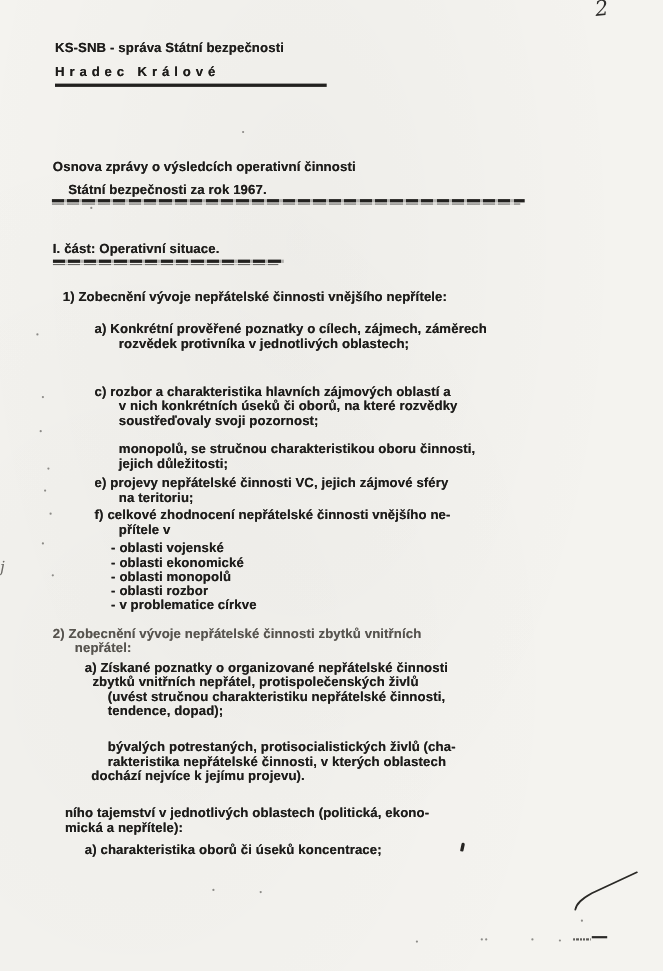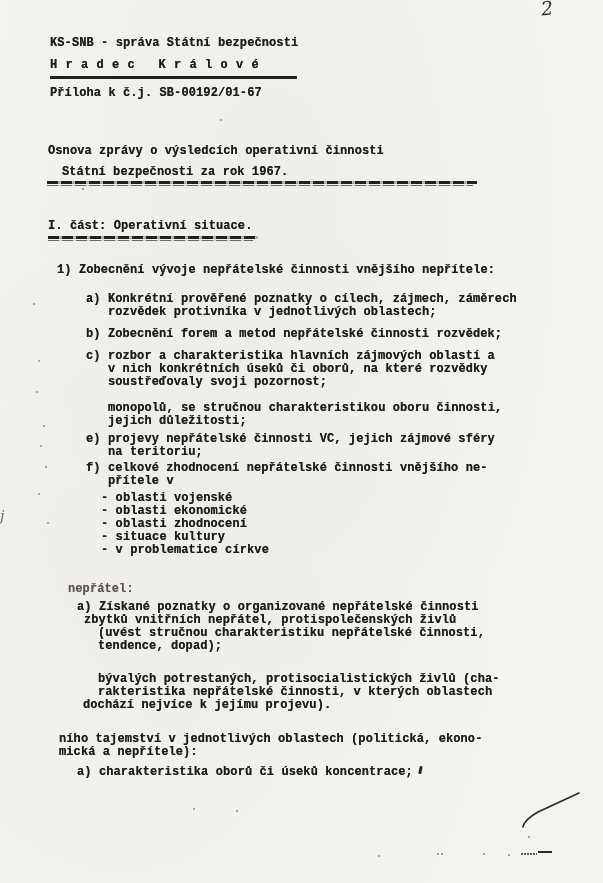--- a/index.html
+++ b/index.html
@@ -9,21 +9,21 @@
     background:
       radial-gradient(ellipse at 45% 25%, rgba(0,0,0,0.025), transparent 65%),
       radial-gradient(ellipse at 20% 70%, rgba(0,0,0,0.02), transparent 60%),
       #f4f3ef;
     overflow:hidden;
     font-family:"DejaVu Sans Mono", monospace;
   }
   .tl{
     position:absolute;
     white-space:pre;
-    font-family:Liberation Mono, monospace;
+    font-family:Liberation Sans, sans-serif;
     font-weight:700;
     font-size:12px;
     line-height:13px;
     color:#1d1c1a;
     letter-spacing:0.1px;
     text-shadow:0 0 0.5px rgba(29,28,26,0.8);
   }
   .spread{letter-spacing:0.55px;}
   .faded{color:#56534e;text-shadow:0 0 0.4px rgba(86,83,78,0.6);}
   .rule{position:absolute;background:#22211f;}
@@ -65,57 +65,56 @@
 </head>
 <body>
 
 <div class="page">
 
   <div class="hand-num" style="left:541px;top:-3px">2</div>
 
   <div class="tl" style="left:50px;top:37px">KS-SNB - správa Státní bezpečnosti</div>
   <div class="tl spread" style="left:50px;top:59px">H r a d e c   K r á l o v é</div>
   <div class="rule" style="left:50px;top:76px;width:247px;height:3px"></div>
-  <div class="tl" style="left:50px;top:87px">Příloha k č.j. SB-00192/01-67</div>
 
   <div class="tl" style="left:48px;top:145px">Osnova zprávy o výsledcích operativní činnosti</div>
   <div class="tl" style="left:62px;top:166px">Státní bezpečnosti za rok 1967.</div>
   <div class="rule dashed" style="left:47px;top:181px;width:430px;height:3px"></div>
   <div class="rule dashed thin" style="left:47px;top:185px;width:426px;height:1px"></div>
 
   <div class="tl" style="left:48px;top:220px">I. část: Operativní situace.</div>
   <div class="rule dashed" style="left:48px;top:236px;width:210px;height:3px"></div>
   <div class="rule dashed thin" style="left:48px;top:240px;width:205px;height:1px"></div>
 
   <div class="tl" style="left:57px;top:264px">1) Zobecnění vývoje nepřátelské činnosti vnějšího nepřítele:</div>
 
   <div class="tl" style="left:86px;top:293px">a) Konkrétní prověřené poznatky o cílech, zájmech, záměrech</div>
   <div class="tl" style="left:108px;top:306px">rozvědek protivníka v jednotlivých oblastech;</div>
 
-  <div class="tl" style="left:86px;top:328px">b) Zobecnění forem a metod nepřátelské činnosti rozvědek;</div>
 
   <div class="tl" style="left:86px;top:350px">c) rozbor a charakteristika hlavních zájmových oblastí a</div>
   <div class="tl" style="left:108px;top:363px">v nich konkrétních úseků či oborů, na které rozvědky</div>
   <div class="tl" style="left:108px;top:376px">soustřeďovaly svoji pozornost;</div>
 
   <div class="tl" style="left:108px;top:402px">monopolů, se stručnou charakteristikou oboru činnosti,</div>
   <div class="tl" style="left:108px;top:415px">jejich důležitosti;</div>
 
   <div class="tl" style="left:86px;top:433px">e) projevy nepřátelské činnosti VC, jejich zájmové sféry</div>
   <div class="tl" style="left:108px;top:446px">na teritoriu;</div>
 
   <div class="tl" style="left:86px;top:462px">f) celkové zhodnocení nepřátelské činnosti vnějšího ne-</div>
   <div class="tl" style="left:108px;top:475px">přítele v</div>
 
   <div class="tl" style="left:101px;top:492px">- oblasti vojenské</div>
   <div class="tl" style="left:101px;top:505px">- oblasti ekonomické</div>
-  <div class="tl" style="left:101px;top:518px">- oblasti zhodnocení</div>
-  <div class="tl" style="left:101px;top:531px">- situace kultury</div>
+  <div class="tl" style="left:101px;top:518px">- oblasti monopolů</div>
+  <div class="tl" style="left:101px;top:531px">- oblasti rozbor</div>
   <div class="tl" style="left:101px;top:544px">- v problematice církve</div>
 
+  <div class="tl faded" style="left:48px;top:570px">2) Zobecnění vývoje nepřátelské činnosti zbytků vnitřních</div>
   <div class="tl faded" style="left:68px;top:583px">nepřátel:</div>
 
   <div class="tl" style="left:77px;top:601px">a) Získané poznatky o organizované nepřátelské činnosti</div>
   <div class="tl" style="left:84px;top:614px">zbytků vnitřních nepřátel, protispolečenských živlů</div>
   <div class="tl" style="left:98px;top:627px">(uvést stručnou charakteristiku nepřátelské činnosti,</div>
   <div class="tl" style="left:98px;top:640px">tendence, dopad);</div>
 
   <div class="tl" style="left:98px;top:673px">bývalých potrestaných, protisocialistických živlů (cha-</div>
   <div class="tl" style="left:98px;top:686px">rakteristika nepřátelské činnosti, v kterých oblastech</div>
   <div class="tl" style="left:83px;top:699px">dochází nejvíce k jejímu projevu).</div>

